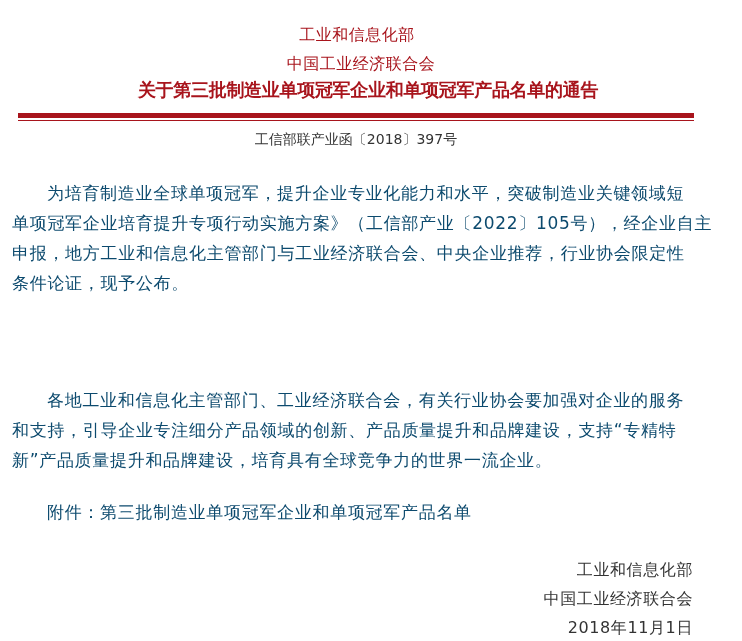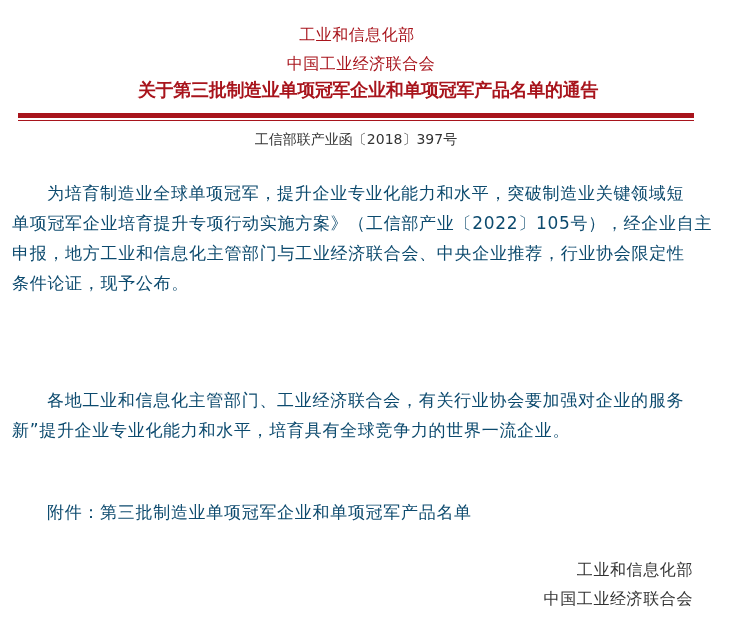--- a/index.html
+++ b/index.html
@@ -39,25 +39,27 @@
 
   <div class="body p1">
     <span class="line indent">为培育制造业全球单项冠军，提升企业专业化能力和水平，突破制造业关键领域短</span>
     <span class="line">单项冠军企业培育提升专项行动实施方案》（工信部产业〔2022〕105号），经企业自主</span>
     <span class="line">申报，地方工业和信息化主管部门与工业经济联合会、中央企业推荐，行业协会限定性</span>
     <span class="line">条件论证，现予公布。</span>
   </div>
 
   <div class="body p2">
     <span class="line indent">各地工业和信息化主管部门、工业经济联合会，有关行业协会要加强对企业的服务</span>
-    <span class="line">新”提升企业专业化能力和水平，培育具有全球竞争力的世界一流企业。</span>
+    <span class="line">和支持，引导企业专注细分产品领域的创新、产品质量提升和品牌建设，支持“专精特</span>
+    <span class="line">新”产品质量提升和品牌建设，培育具有全球竞争力的世界一流企业。</span>
   </div>
 
   <div class="body p3">
     <span class="line indent">附件：第三批制造业单项冠军企业和单项冠军产品名单</span>
   </div>
 
   <div class="sig sig1">
     <span class="line">工业和信息化部</span>
     <span class="line">中国工业经济联合会</span>
+    <span class="line">2018年11月1日</span>
   </div>
 
 </div>
 
 </body></html>

